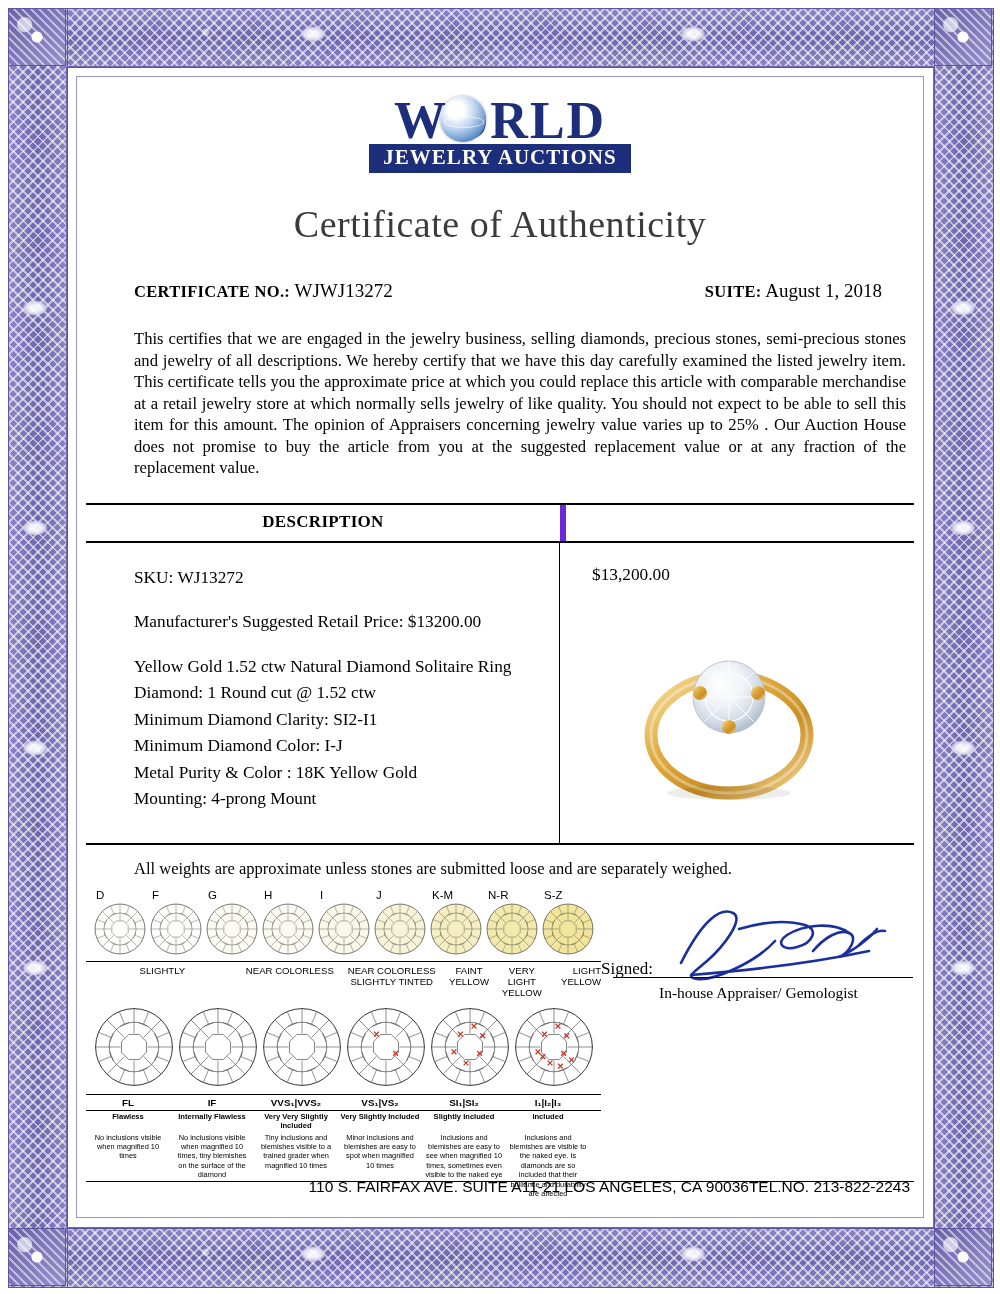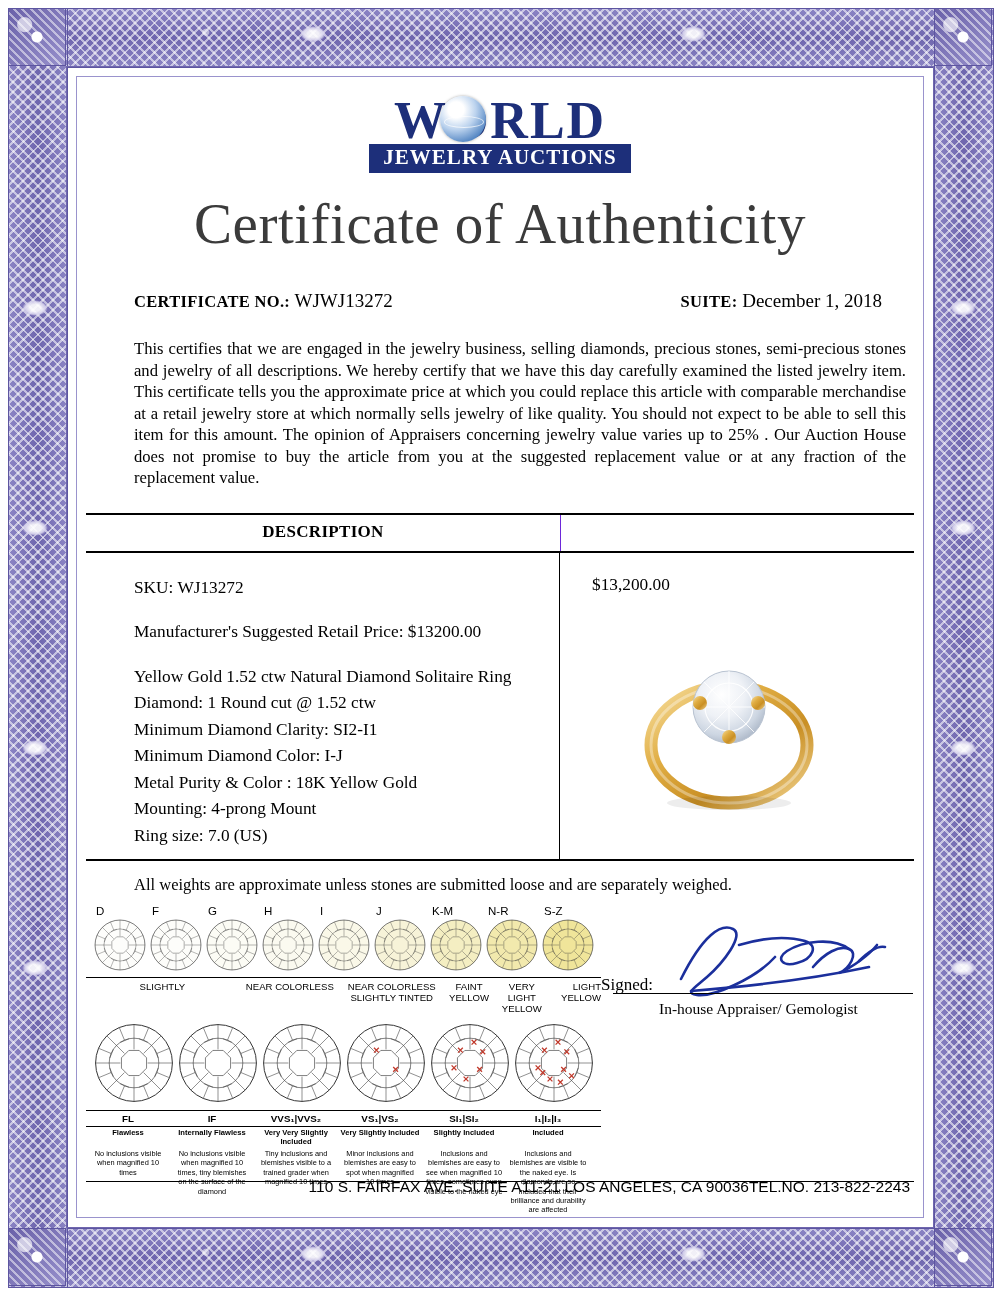--- a/index.html
+++ b/index.html
@@ -133,23 +133,23 @@
     font-family: "Liberation Serif", serif;
     font-weight: bold;
     font-size: 21px;
     letter-spacing: 1px;
     padding: 1px 14px 3px 14px;
   }
 
   .doc-title {
     text-align: center;
     font-family: "Liberation Serif", serif;
-    font-size: 57px;
+    font-size: 38px;
     color: #3b3b3b;
-    margin-top: 5px;
+    margin-top: 16px;
     letter-spacing: 0.5px;
   }
 
   .meta-row {
     margin-top: 34px;
     display: flex;
     justify-content: space-between;
     font-size: 19px;
     padding: 0 32px 0 48px;
   }
@@ -178,21 +178,21 @@
     display: flex;
     border-bottom: 2px solid #000;
   }
   .th {
     font-weight: bold;
     font-size: 17px;
     text-align: center;
     padding: 7px 0 9px 0;
     letter-spacing: 0.3px;
   }
-  .th-desc { width: 474px; border-right: 1px solid #6d28d9; }
+  .th-desc { width: 474px; border-right: 6px solid #6d28d9; }
   .th-val  { width: 354px; }
 
   .tbody { display: flex; min-height: 300px; }
   .td-desc {
     width: 474px;
     border-right: 1px solid #000;
     padding: 22px 10px 10px 48px;
     box-sizing: border-box;
     font-size: 17.3px;
     line-height: 26.5px;
@@ -388,42 +388,41 @@
 
   <div class="doc-title">Certificate of Authenticity</div>
 
   <div class="meta-row">
     <div>
       <span class="meta-label">CERTIFICATE NO.:</span>
       <span class="meta-value">WJWJ13272</span>
     </div>
     <div>
       <span class="meta-label">SUITE:</span>
-      <span class="meta-value">December 1, 2018</span>
+      <span class="meta-value">August 1, 2018</span>
     </div>
   </div>
 
   <div class="intro">This certifies that we are engaged in the jewelry business, selling diamonds, precious stones, semi-precious stones and jewelry of all descriptions.  We hereby certify that we have this day carefully examined the listed jewelry item.  This certificate tells you the approximate price at which you could replace this article with comparable merchandise at a retail jewelry store at which normally sells jewelry of like quality.  You should not expect to be able to sell this item for this amount.  The opinion of Appraisers concerning jewelry value varies up to 25% .   Our Auction House does not promise to buy the article from you at the suggested replacement value or at any fraction of the replacement value.</div>
 
   <div class="table">
     <div class="thead">
       <div class="th th-desc">DESCRIPTION</div>
     </div>
     <div class="tbody">
       <div class="td-desc">
         <span class="spaced">SKU: WJ13272</span>
         <span class="spaced">Manufacturer's Suggested Retail Price: $13200.00</span>
         <div>
           <div>Yellow Gold 1.52 ctw Natural Diamond Solitaire Ring</div>
           <div>Diamond: 1 Round cut @ 1.52 ctw</div>
           <div> Minimum Diamond Clarity: SI2-I1</div>
           <div> Minimum Diamond Color: I-J</div>
           <div>Metal Purity &amp; Color : 18K Yellow Gold</div>
           <div> Mounting: 4-prong Mount</div>
-          <div>Ring size: 7.0 (US)</div>
         </div>
       </div>
       <div class="td-val">
         <span>$13,200.00</span>
         <svg class="ring-img" viewBox="0 0 270 190">
           <defs>
             <linearGradient id="goldBand" x1="0" y1="0" x2="1" y2="1">
               <stop offset="0%" stop-color="#f7dfa0"></stop>
               <stop offset="35%" stop-color="#e0ad43"></stop>
               <stop offset="65%" stop-color="#c98f24"></stop>

